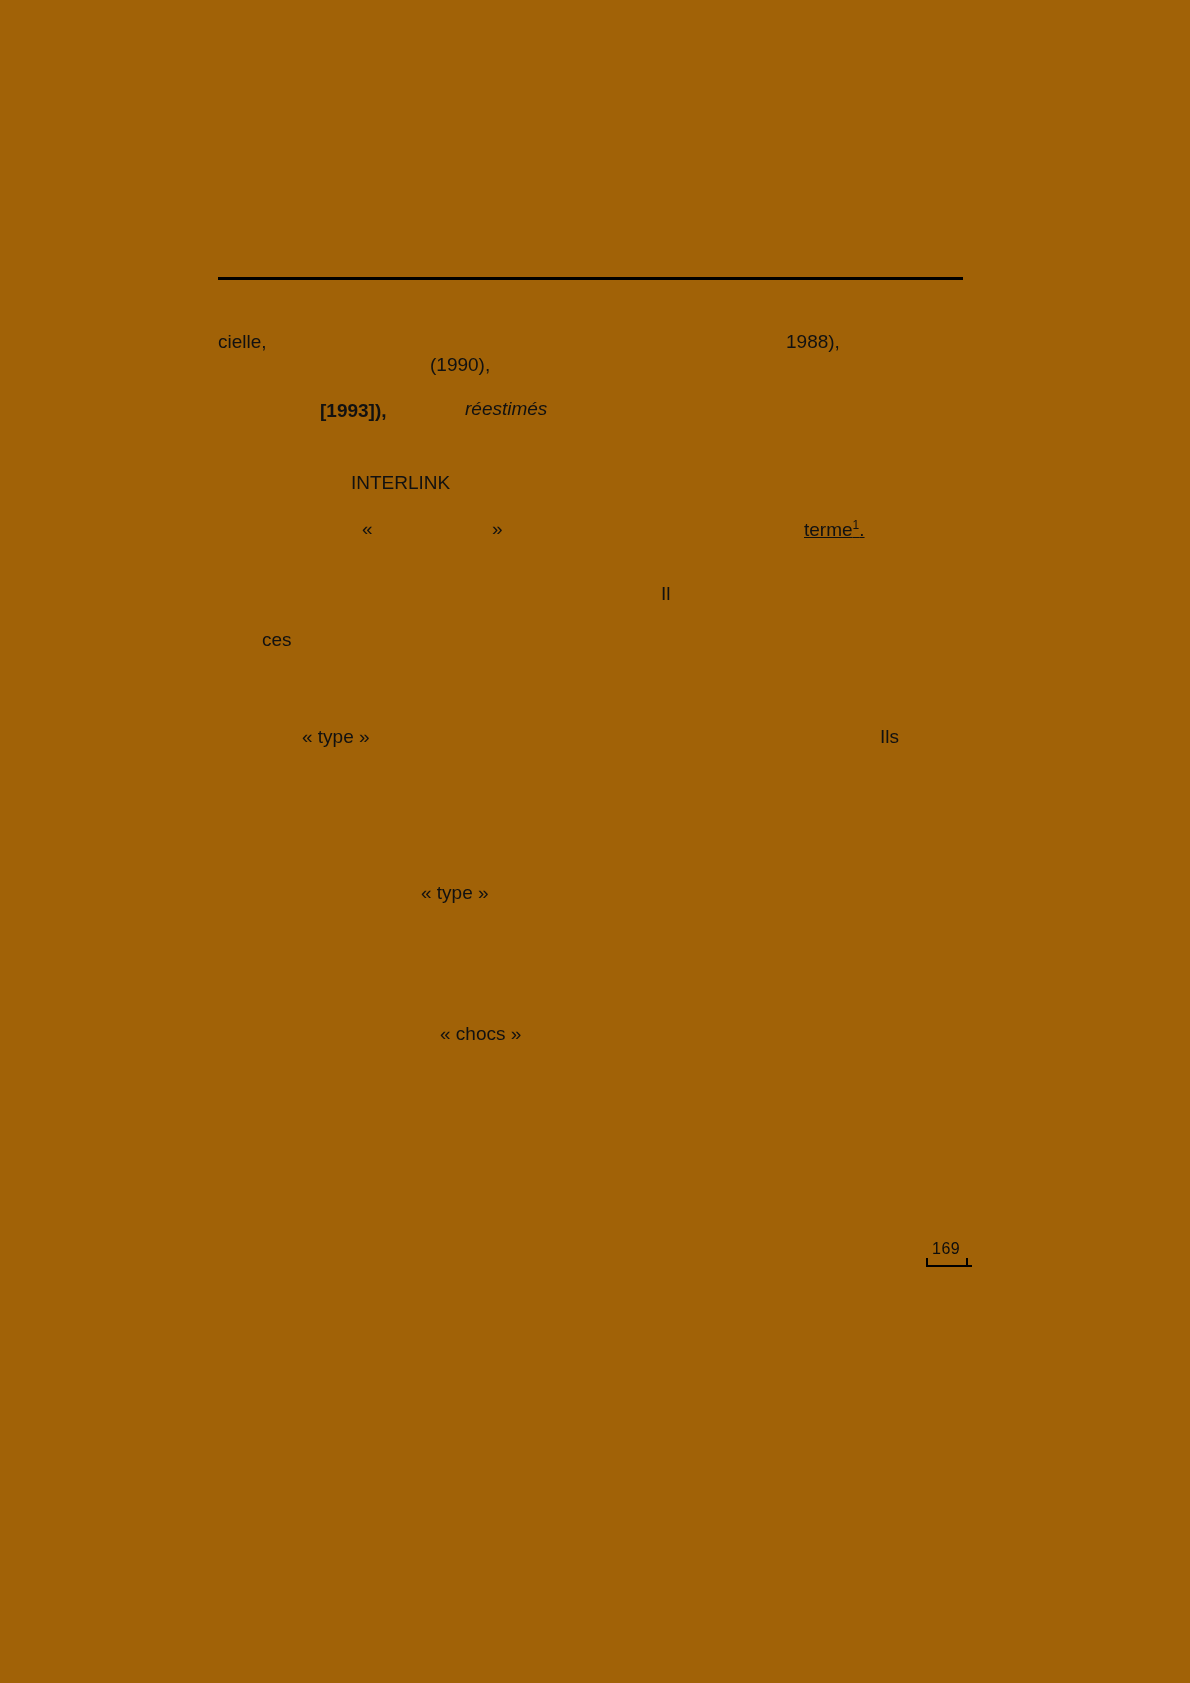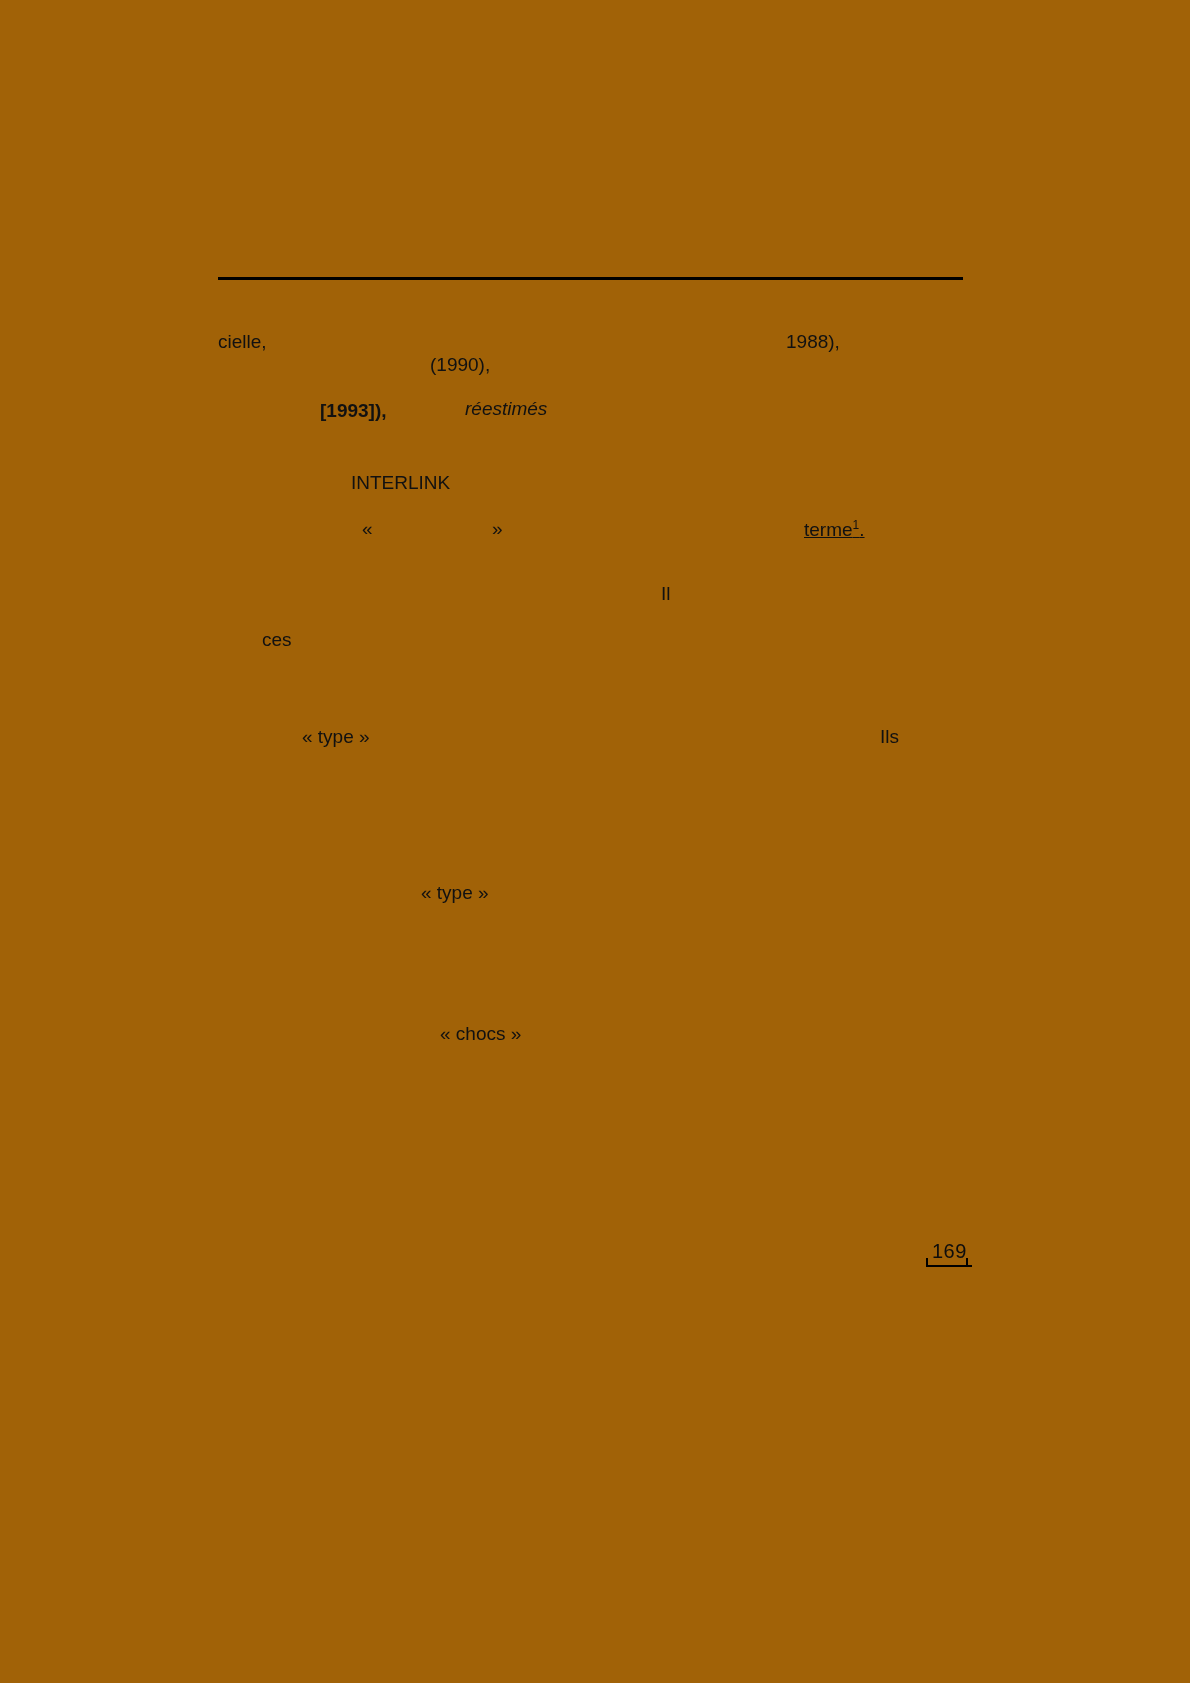--- a/index.html
+++ b/index.html
@@ -35,21 +35,21 @@
   }
   .frag.bold {
     font-weight: 700;
   }
   .frag sup {
     font-size: 12px;
     vertical-align: super;
   }
   .folio {
     position: absolute;
-    font-size: 20px;
+    font-size: 16px;
     letter-spacing: 0.5px;
     color: #0d0d0d;
     white-space: pre;
   }
   .folio-underline {
     position: absolute;
     background: #000000;
     height: 2px;
   }
   .folio-tick {

